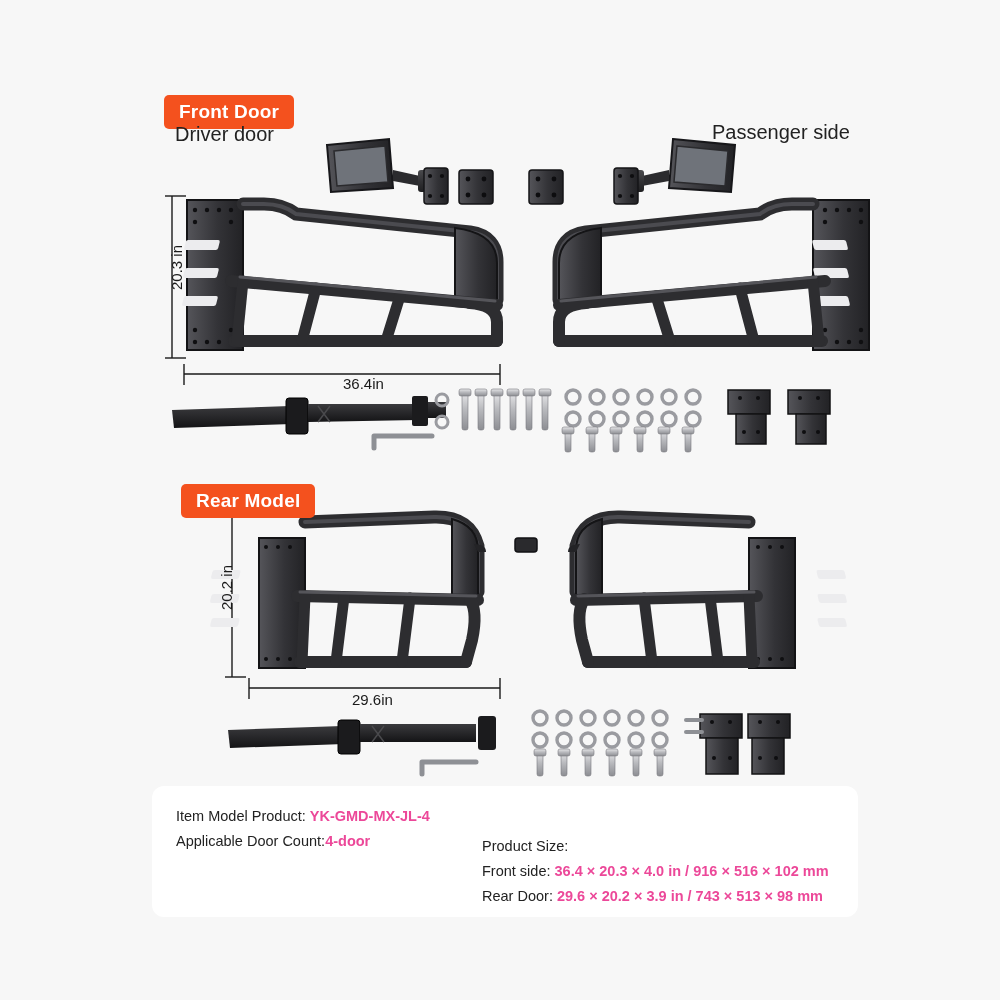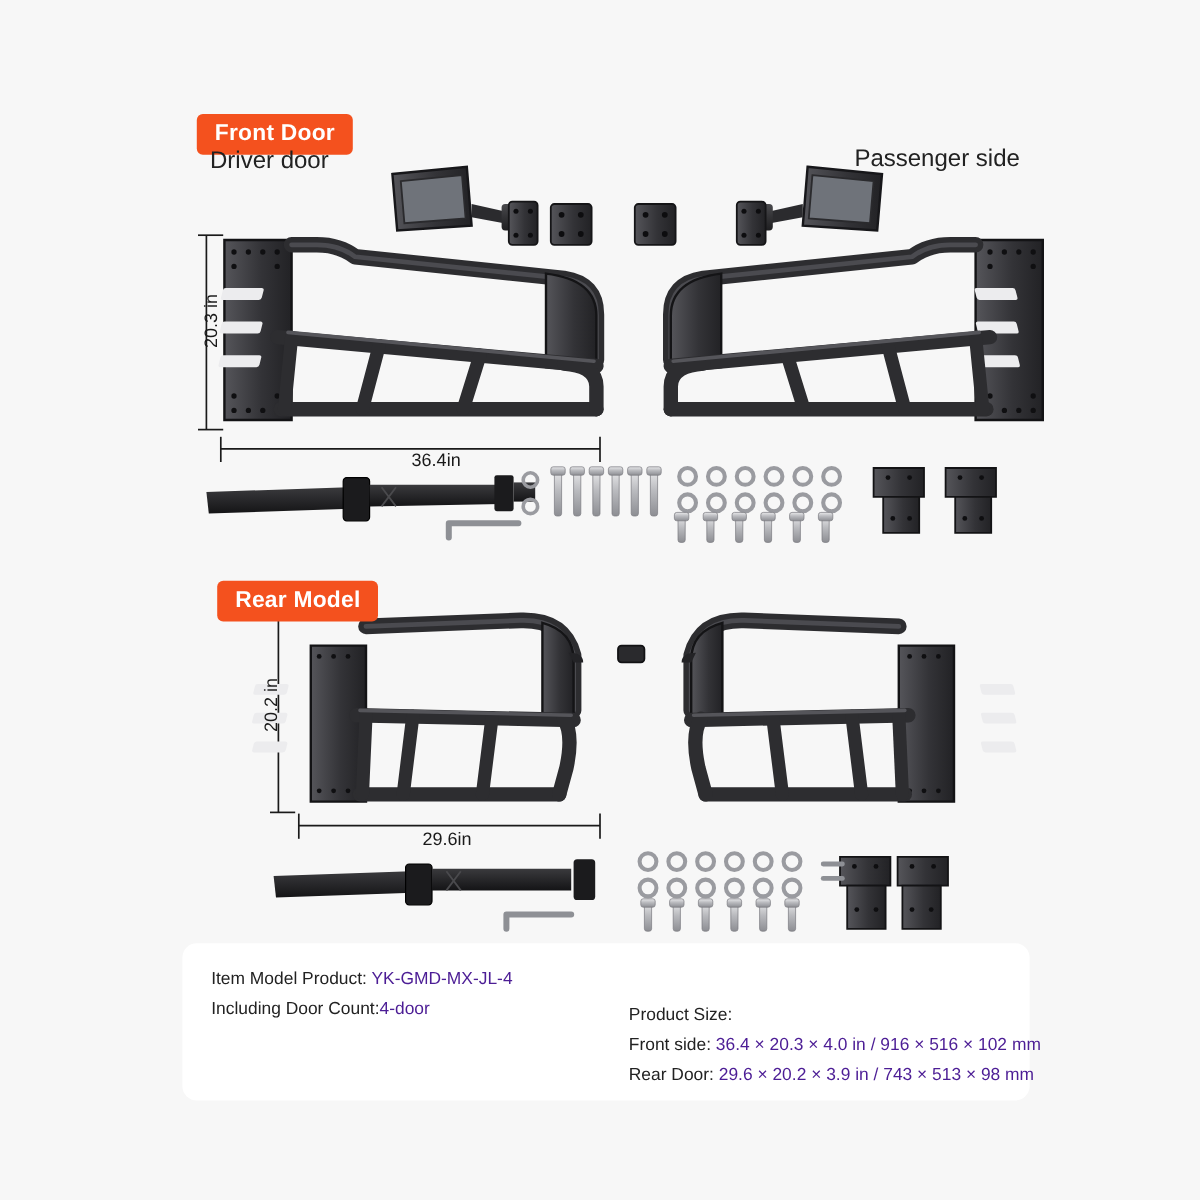--- a/index.html
+++ b/index.html
@@ -84,23 +84,22 @@
     color: #222;
   }
   .spec-right {
     position: absolute;
     left: 330px;
     top: 48px;
     width: 360px;
     font-size: 14.5px;
     line-height: 25px;
     color: #222;
-    margin-left: 42px;
-  }
-  .hl { color: #4c1d95; font-weight: normal; }
+  }
+  .hl { color: #ec4899; font-weight: bold; }
   .spec-row { white-space: nowrap; }
 
   svg.art { position: absolute; left: 0; top: 0; width: 1000px; height: 1000px; pointer-events: none; }
 </style>
 </head>
 <body>
 
 <div class="page">
 
   <svg class="art" viewBox="0 0 1000 1000">
@@ -461,21 +460,21 @@
   <div class="badge" id="badge-rear">Rear Model</div>
   <div class="dim-label dim-vert" id="dim-rear-h">20.2 in</div>
   <div class="dim-label" id="dim-rear-w">29.6in</div>
 
   <div id="spec-card">
     <div class="spec-left">
       <div class="spec-row">
         <span>Item Model Product: </span><span class="hl">YK-GMD-MX-JL-4</span>
       </div>
       <div class="spec-row">
-        <span>Including Door Count:</span><span class="hl">4-door</span>
+        <span>Applicable Door Count:</span><span class="hl">4-door</span>
       </div>
     </div>
     <div class="spec-right">
       <div class="spec-row">Product Size:</div>
       <div class="spec-row">
         <span>Front side: </span><span class="hl">36.4 × 20.3 × 4.0 in / 916 × 516 × 102 mm</span>
       </div>
       <div class="spec-row">
         <span>Rear Door: </span><span class="hl">29.6 × 20.2 × 3.9 in / 743 × 513 × 98 mm</span>
       </div>

